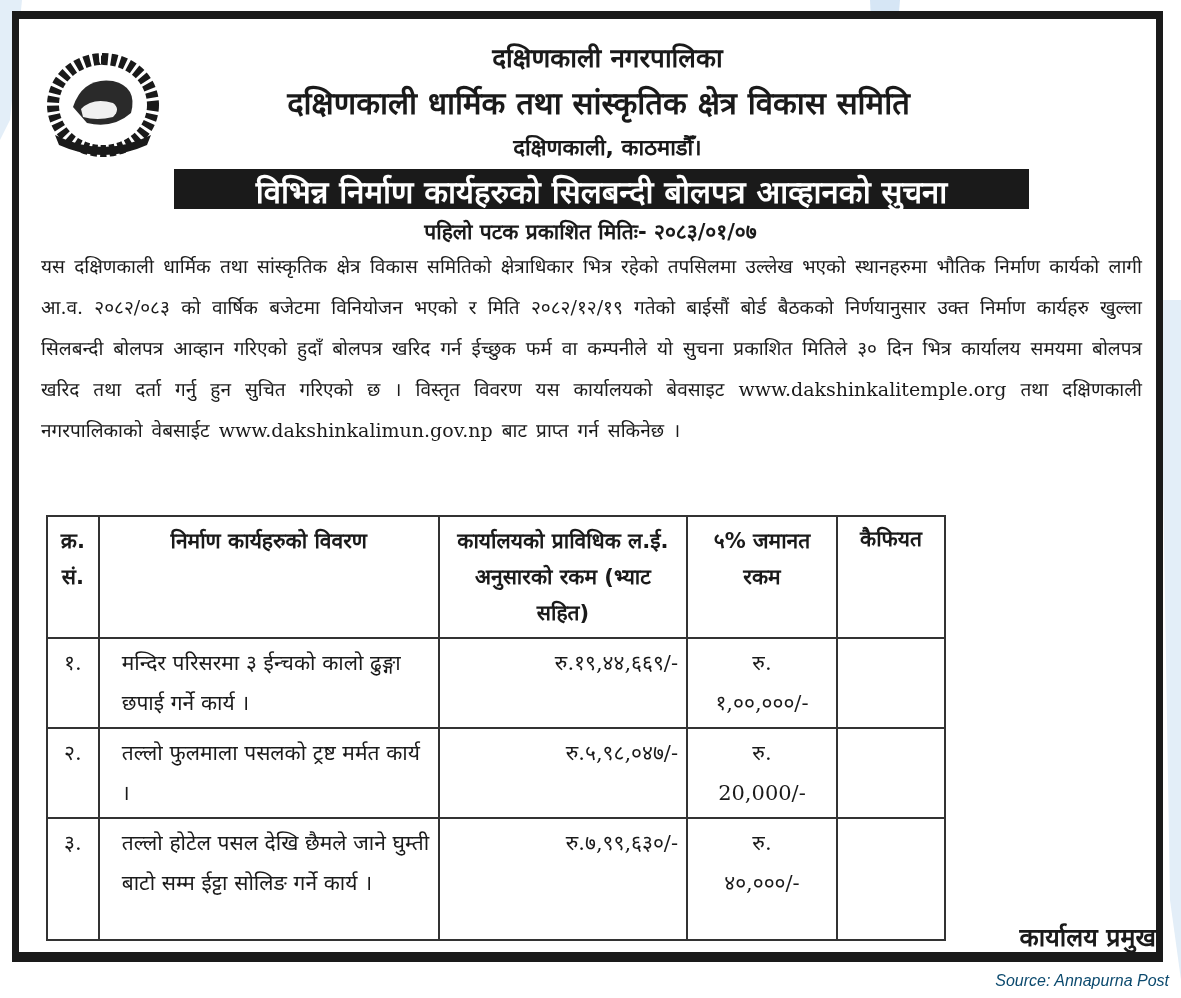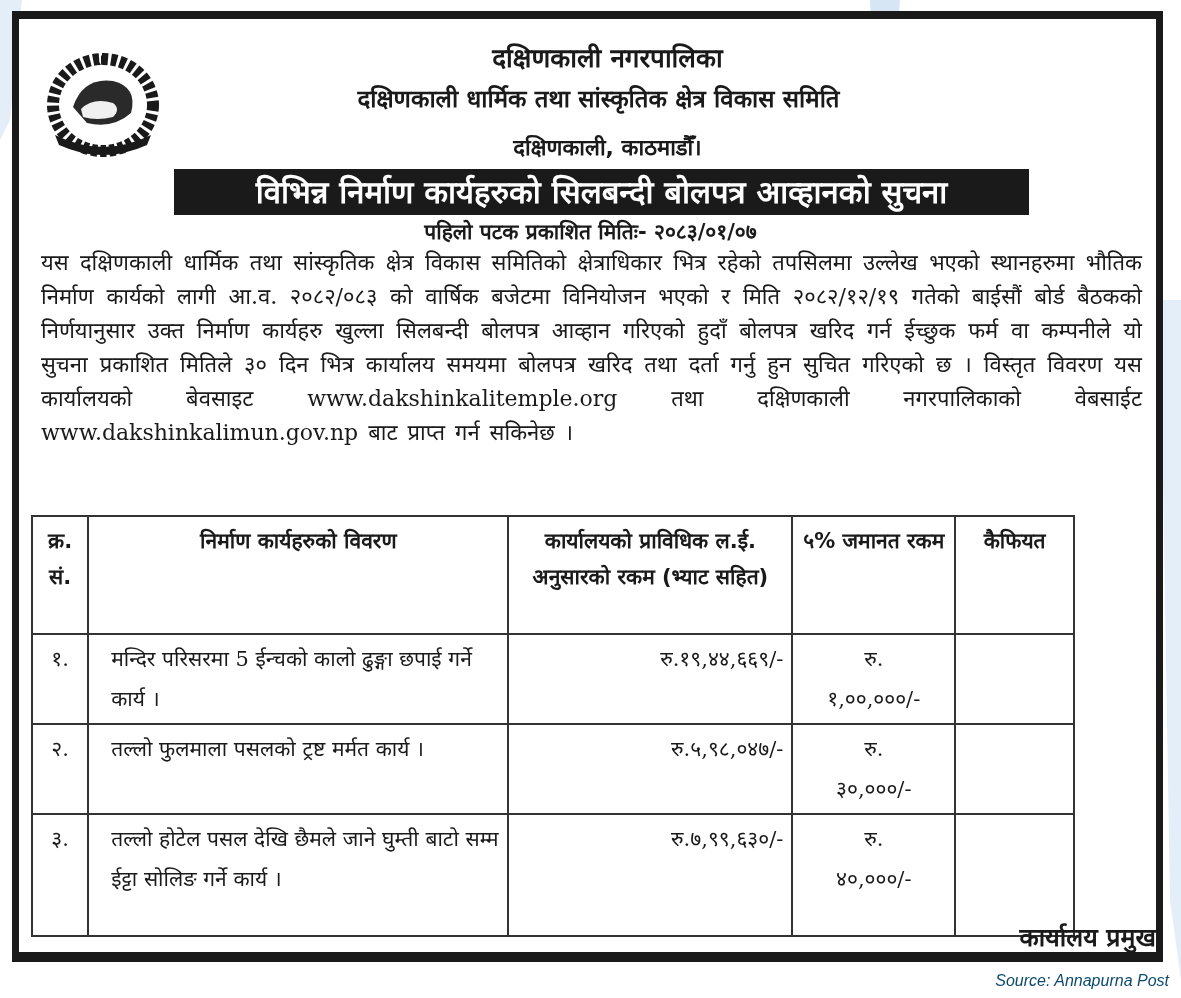--- a/index.html
+++ b/index.html
@@ -8,43 +8,43 @@
     font-family: "DejaVu Sans", sans-serif; color: #1a1a1a;
   }
   .frame {
     position: absolute; left: 12px; top: 11px; width: 1151px; height: 951px;
     box-sizing: border-box; border: 7px solid #1a1a1a; border-top-width: 8px; border-bottom-width: 10px;
     background: #fff;
   }
   .logo { position: absolute; left: 24px; top: 28px; width: 120px; height: 112px; }
   .hdr { position: absolute; left: 0; right: 0; text-align: center; font-weight: bold; white-space: nowrap; }
   .h1 { top: 20px; font-size: 26px; padding-left: 40px; }
-  .h2 { top: 62px; font-size: 24px; padding-left: 22px; }
+  .h2 { top: 62px; font-size: 31px; padding-left: 22px; }
   .h3 { top: 112px; font-size: 22px; padding-left: 40px; }
   .titlebar {
-    position: absolute; left: 155px; top: 150px; width: 855px; height: 46px; background: #1a1a1a;
+    position: absolute; left: 155px; top: 150px; width: 855px; height: 40px; background: #1a1a1a;
     color: #fff; font-size: 31px; font-weight: bold; text-align: center; line-height: 46px; white-space: nowrap;
   }
   .pubdate { position: absolute; left: 0; right: 0; top: 198px; text-align: center; font-size: 21px; font-weight: bold; padding-left: 6px; }
   .body-text {
     position: absolute; left: 22px; right: 14px; top: 227px; font-family: "DejaVu Serif", serif;
-    font-size: 22px; line-height: 34px; text-align: justify; text-align-last: left; word-spacing: 3px;
+    font-size: 19px; line-height: 41px; text-align: justify; text-align-last: left; word-spacing: 3px;
   }
   table.works {
-    position: absolute; left: 12px; top: 496px; width: 1044px; border-collapse: collapse;
+    position: absolute; left: 27px; top: 496px; width: 900px; border-collapse: collapse;
     font-size: 21px;
   }
   table.works th, table.works td { border: 2px solid #333; vertical-align: top; }
   table.works th { font-weight: bold; text-align: center; padding: 6px 6px; line-height: 36px; }
   table.works td { line-height: 40px; padding: 4px 8px; font-family: "DejaVu Serif", serif; }
   .c-sn { width: 40px; text-align: center; }
   .c-desc { width: 420px; padding-left: 22px !important; margin-top: 44px; }
   .c-amt { width: 280px; text-align: right; }
   .c-dep { width: 150px; text-align: center; }
-  .c-rem { width: 105px; }
+  .c-rem { width: 105px; font-family: Liberation Mono, monospace; }
   .row-h th { height: 104px; }
   tr.r1 td, tr.r2 td { height: 74px; }
   tr.r3 td { height: 112px; }
   .signature { position: absolute; right: 0; top: 900px; font-size: 25px; font-weight: bold; }
   .source { position: absolute; right: 12px; top: 972px; font-size: 16px; font-style: italic; font-family: "Liberation Sans", sans-serif; color: #0c4a6e; }
   .wm { position: absolute; pointer-events: none; }
 </style>
 </head>
 <body>
 
@@ -77,35 +77,35 @@
     <tbody>
         <tr class="row-h">
       <th class="c-sn">क्र. सं.</th>
       <th class="c-desc" style="padding-left:6px !important">निर्माण कार्यहरुको विवरण</th>
       <th class="c-amt">कार्यालयको प्राविधिक ल.ई. अनुसारको रकम (भ्याट सहित)</th>
       <th class="c-dep">५% जमानत रकम</th>
       <th class="c-rem">कैफियत</th>
     </tr>
     <tr class="r1">
       <td class="c-sn">१.</td>
-      <td class="c-desc">मन्दिर परिसरमा 5 ईन्चको कालो ढुङ्गा छपाई गर्ने कार्य ।</td>
+      <td class="c-desc">मन्दिर परिसरमा ३ ईन्चको कालो ढुङ्गा छपाई गर्ने कार्य ।</td>
       <td class="c-amt">रु.१९,४४,६६९/-</td>
       <td class="c-dep">
             <div>रु.</div>
             <div>१,००,०००/-</div>
           </td>
       <td class="c-rem"></td>
     </tr>
     <tr class="r2">
       <td class="c-sn">२.</td>
       <td class="c-desc">तल्लो फुलमाला पसलको ट्रष्ट मर्मत कार्य ।</td>
       <td class="c-amt">रु.५,९८,०४७/-</td>
       <td class="c-dep">
             <div>रु.</div>
-            <div>३०,०००/-</div>
+            <div>20,000/-</div>
           </td>
       <td class="c-rem"></td>
     </tr>
     <tr class="r3">
       <td class="c-sn">३.</td>
       <td class="c-desc">तल्लो होटेल पसल देखि छैमले जाने घुम्ती बाटो सम्म ईट्टा सोलिङ गर्ने कार्य ।</td>
       <td class="c-amt">रु.७,९९,६३०/-</td>
       <td class="c-dep">
             <div>रु.</div>
             <div>४०,०००/-</div>

